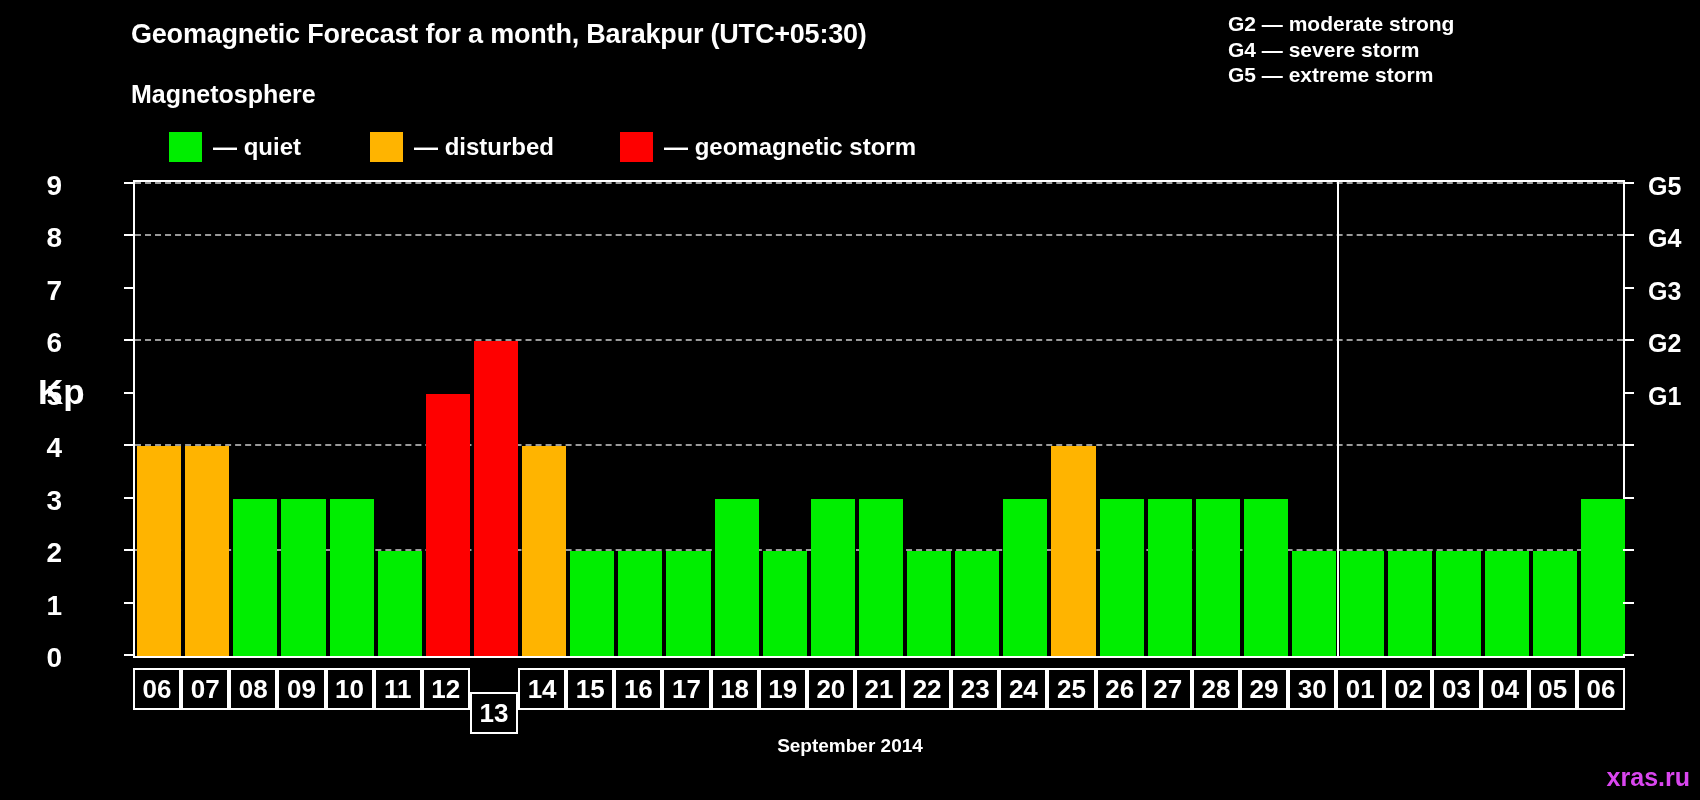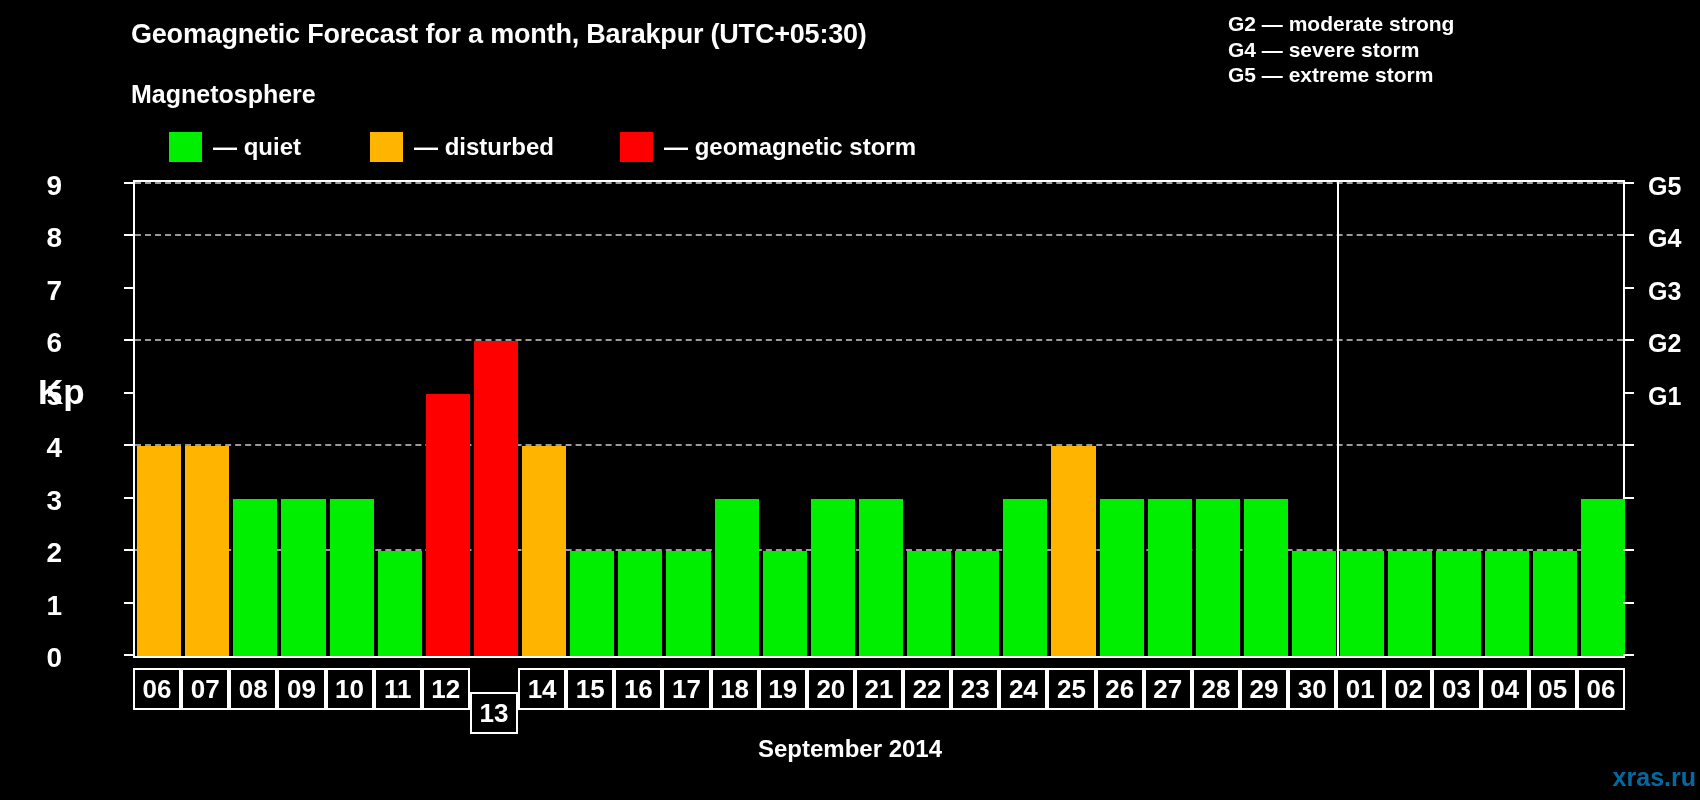--- a/index.html
+++ b/index.html
@@ -98,25 +98,25 @@
   }
   .date-box{
     position:absolute; top:0; height:42px;
     border:2px solid #ffffff; box-sizing:border-box;
     display:flex;align-items:center;justify-content:center;
     font-size:26px;font-weight:bold;color:#ffffff;background:#000;
   }
 
   #xaxis-title{
     position:absolute; left:0; right:0; top:735px;
-    text-align:center; font-size:24px; font-weight:bold;
+    text-align:center; font-size:19px; font-weight:bold;
   }
   #watermark{
-    position:absolute; right:4px; bottom:8px;
-    font-size:25px; font-weight:bold; color:#0369a1;
+    position:absolute; right:10px; bottom:8px;
+    font-size:25px; font-weight:bold; color:#d946ef;
   }
 </style>
 </head>
 <body>
 
 <div id="chart-title">Geomagnetic Forecast for a month, Barakpur (UTC+05:30)</div>
 
 <div id="magnetosphere-heading">Magnetosphere</div>
 
 <div id="magnetosphere-legend">

